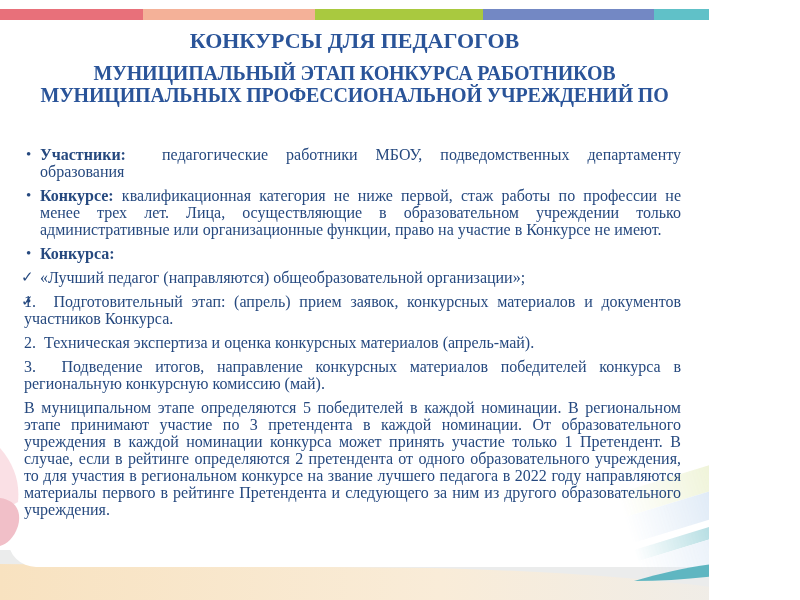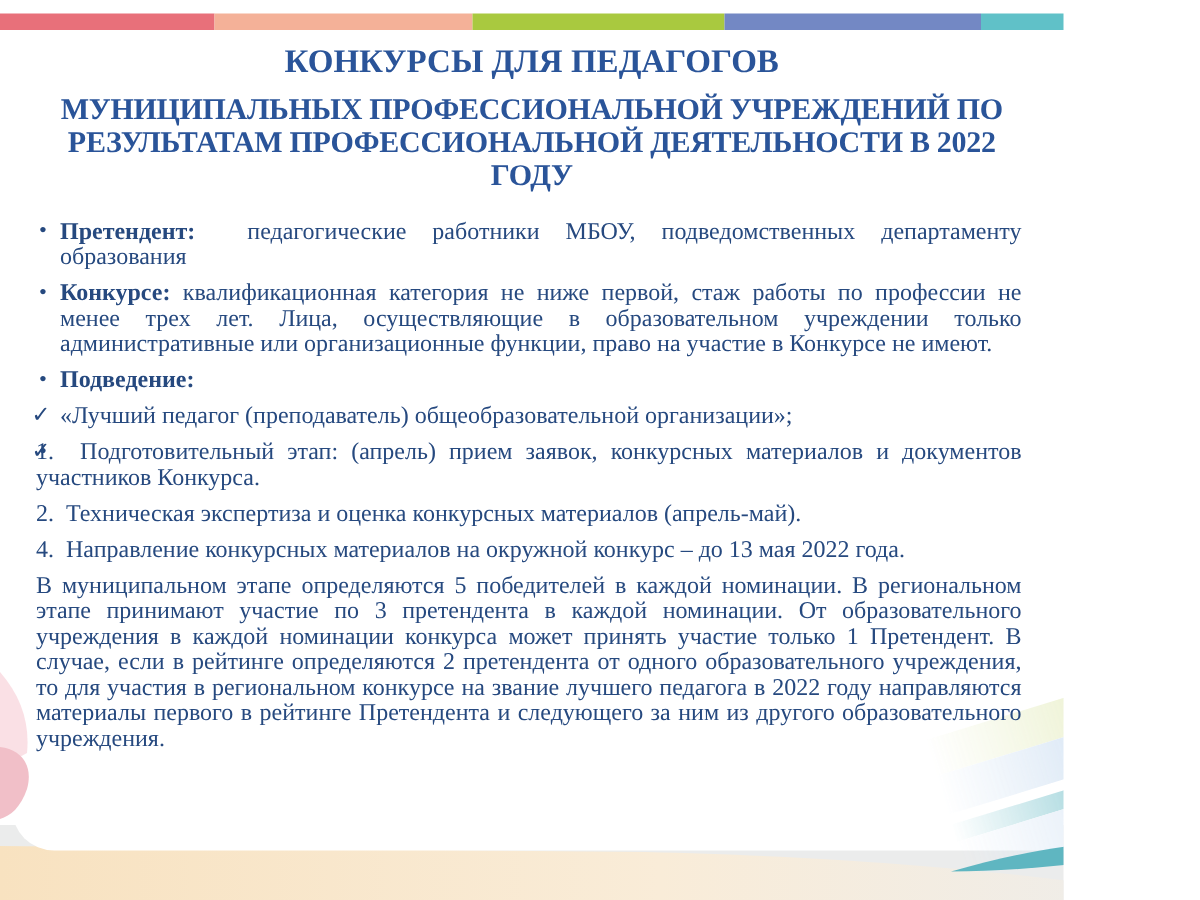--- a/index.html
+++ b/index.html
@@ -62,67 +62,67 @@
     <div class="seg seg0" style="background: rgb(232, 112, 122);"></div>
     <div class="seg seg1" style="background: rgb(244, 177, 152);"></div>
     <div class="seg seg2" style="background: rgb(169, 201, 63);"></div>
     <div class="seg seg3" style="background: rgb(115, 136, 196);"></div>
     <div class="seg seg4" style="background: rgb(96, 193, 200);"></div>
   </div>
 
   <div class="header">
     <div class="title">КОНКУРСЫ ДЛЯ ПЕДАГОГОВ</div>
     <div class="subtitle">
+      <div>МУНИЦИПАЛЬНЫЙ ЭТАП КОНКУРСА РАБОТНИКОВ</div>
       <div>МУНИЦИПАЛЬНЫХ ПРОФЕССИОНАЛЬНОЙ УЧРЕЖДЕНИЙ ПО</div>
-      <div>РЕЗУЛЬТАТАМ ПРОФЕССИОНАЛЬНОЙ ДЕЯТЕЛЬНОСТИ В 2022 ГОДУ</div>
     </div>
   </div>
 
   <div class="content">
 
     <div class="item pad">
       <span class="marker">•</span>
-      <b>Претендент:</b><span>&nbsp; педагогические работники МБОУ, подведомственных департаменту образования</span>
+      <b>Участники:</b><span>&nbsp; педагогические работники МБОУ, подведомственных департаменту образования</span>
     </div>
 
     <div class="item pad">
       <span class="marker">•</span>
       <b>Конкурсе:</b><span> квалификационная категория не ниже первой, стаж работы по профессии не менее трех лет. Лица, осуществляющие в образовательном учреждении только административные или организационные функции, право на участие в Конкурсе не имеют.</span>
     </div>
 
     <div class="item pad">
       <span class="marker">•</span>
-      <b>Подведение:</b><span></span>
+      <b>Конкурса:</b><span></span>
     </div>
 
     <div class="item pad check">
       <span class="marker">✓</span>
-      <span>«Лучший педагог (преподаватель) общеобразовательной организации»;</span>
+      <span>«Лучший педагог (направляются) общеобразовательной организации»;</span>
     </div>
 
     <div class="item pad check">
       <span class="marker">✓</span>
     </div>
 
     <div class="item pad">
       <span class="marker">•</span>
       <span></span>
     </div>
 
     <div class="item">
       <span>1.&nbsp; Подготовительный этап: (апрель) прием заявок, конкурсных материалов и документов участников Конкурса.</span>
     </div>
 
     <div class="item">
       <span>2.&nbsp; Техническая экспертиза и оценка конкурсных материалов (апрель-май).</span>
     </div>
 
+    <div class="item">
+      <span>3.&nbsp; Подведение итогов, направление конкурсных материалов победителей конкурса в региональную конкурсную комиссию (май).</span>
+    </div>
 
-    <div class="item">
-      <span>4.&nbsp; Направление конкурсных материалов на окружной конкурс – до 13 мая 2022 года.</span>
-    </div>
 
     <div class="item">
       <span>В муниципальном этапе определяются 5 победителей в каждой номинации. В региональном этапе принимают участие по 3 претендента в каждой номинации. От образовательного учреждения в каждой номинации конкурса может принять участие только 1 Претендент. В случае, если в рейтинге определяются 2 претендента от одного образовательного учреждения, то для участия в региональном конкурсе на звание лучшего педагога в 2022 году направляются материалы первого в рейтинге Претендента и следующего за ним из другого образовательного учреждения.</span>
     </div>
 
   </div>
 </div>
 
 </body></html>

